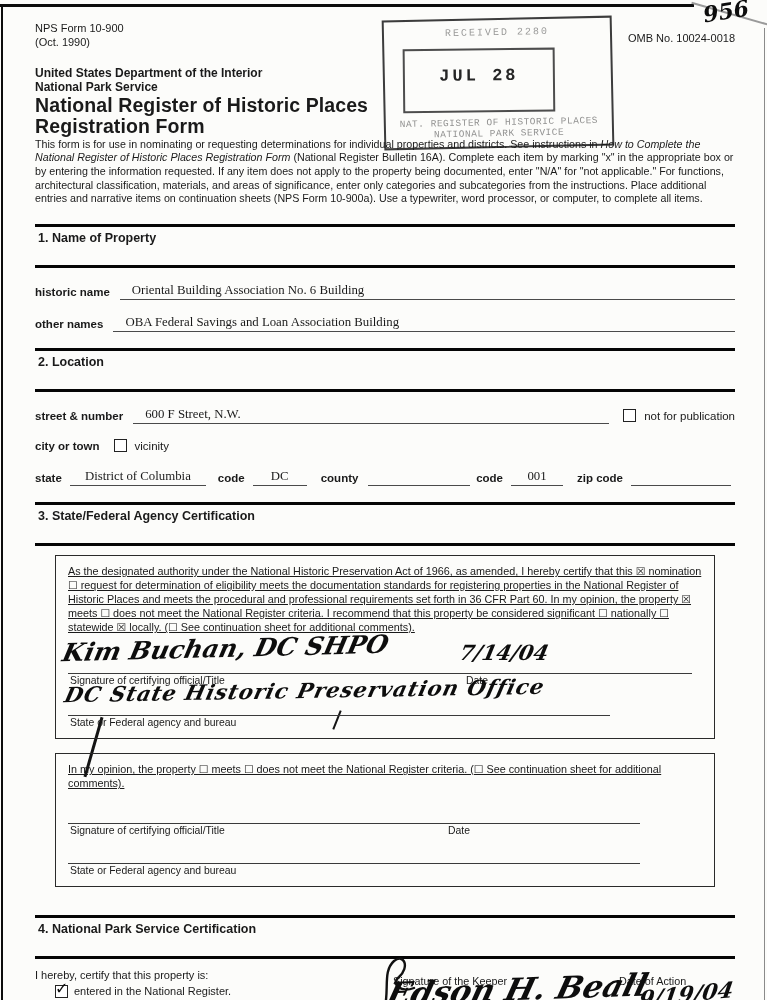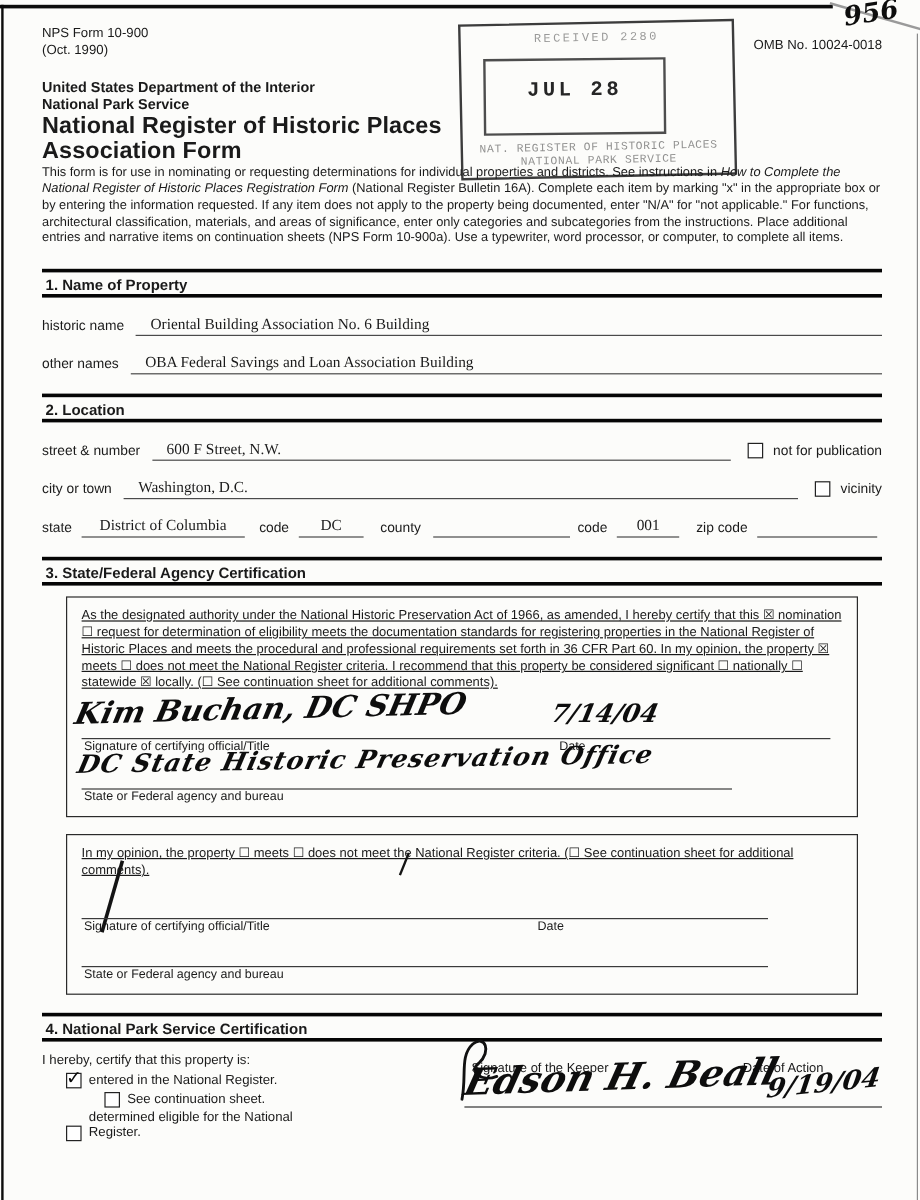--- a/index.html
+++ b/index.html
@@ -42,27 +42,27 @@
   .stamp-org1 { bottom:18px; }
   .stamp-org2 { bottom:7px; }
 
   
   .intro { margin-top:0; font-size:10.7px; line-height:1.28; }
   .intro i { font-style:italic; }
 
   
   .sechead {
     border-top:3px solid #050505; border-bottom:3px solid #050505;
-    font-weight:bold; font-size:12.5px; padding:4px 0 0 3px;
+    font-weight:bold; font-size:12.5px; padding:4px 0 20px 3px;
   }
-  .mt18 { margin-top:18px; } .mt16 { margin-top:16px; } .mt20 { margin-top:15px; }
+  .mt18 { margin-top:18px; } .mt16 { margin-top:16px; } .mt20 { margin-top:28px; }
 
   
   .frow { display:flex; align-items:flex-end; margin-top:15px; font-size:11.5px; }
-  .flabel { white-space:nowrap; padding-bottom:2px; }
+  .flabel { white-space:nowrap; padding-bottom:2px;font-weight:bold; }
   .fill { border-bottom:1.2px solid #4a4a4a; flex:1 1 auto; margin-left:10px;
     padding:0 4px 1px 12px; min-height:15px; }
   .fill.fixed { flex:0 0 auto; margin-left:8px; margin-right:4px; text-align:center; padding-left:4px; }
   .val { font-family:"Liberation Serif","DejaVu Serif",serif; font-size:12.8px; white-space:nowrap; }
   .cb { position:relative; display:inline-block; width:11px; height:11px;
     border:1.4px solid #222; background:#fff; flex:0 0 auto; }
   .cb-gap { margin:0 8px 2px 14px; }
   .cb.checked::after { content:"✓"; position:absolute; left:-1px; top:-7px;
     font-size:16px; font-weight:bold; color:#0a0a0a; }
   .cblabel { white-space:nowrap; padding-bottom:2px; }
@@ -126,21 +126,21 @@
     <div class="hdr">
       <div>
         <div class="formnum">NPS Form 10-900</div>
         <div class="formdate">(Oct. 1990)</div>
         <div class="dept">
           <div>United States Department of the Interior</div>
           <div>National Park Service</div>
         </div>
         <div class="title">
           <div>National Register of Historic Places</div>
-          <div>Association Form</div>
+          <div>Registration Form</div>
         </div>
       </div>
       <div class="omb">OMB No. 10024-0018</div>
     </div>
 
     <p class="intro"><span>This form is for use in nominating or requesting determinations for individual properties and districts.  See instructions in </span><i>How to Complete the National Register of Historic Places Registration Form</i><span> (National Register Bulletin 16A).  Complete each item by marking "x" in the appropriate box or by entering the information requested.  If any item does not apply to the property being documented, enter "N/A" for "not applicable."  For functions, architectural classification, materials, and areas of significance, enter only categories and subcategories from the instructions.  Place additional entries and narrative items on continuation sheets (NPS Form 10-900a).  Use a typewriter, word processor, or computer, to complete all items.</span></p>
 
     <div class="sechead mt18">1. Name of Property</div>
     <div class="frow">
       <span class="flabel">historic name</span>
@@ -153,21 +153,20 @@
 
     <div class="sechead mt16">2. Location</div>
     <div class="frow">
       <span class="flabel">street &amp; number</span>
       <span class="fill"><span class="val">600 F Street, N.W.</span></span>
       <span class="cb cb-gap"></span>
       <span class="cblabel">not for publication</span>
     </div>
     <div class="frow">
       <span class="flabel">city or town</span>
-      <span class="fill"><span class="val">Washington, D.C.</span></span>
       <span class="cb cb-gap"></span>
       <span class="cblabel">vicinity</span>
     </div>
     <div class="frow">
       <span class="flabel">state</span>
       <span class="fill fixed" style="width:128px;"><span class="val">District of Columbia</span></span>
       <span class="flabel" style="margin-left:8px;">code</span>
       <span class="fill fixed" style="width:46px;"><span class="val">DC</span></span>
       <span class="flabel" style="margin-left:10px;">county</span>
       <span class="fill" style="margin-right:6px;"><span class="val"></span></span>

